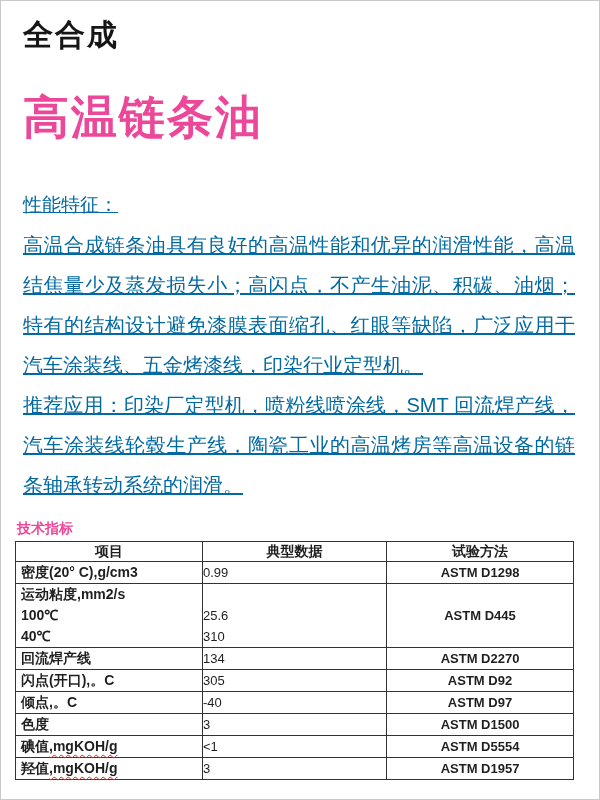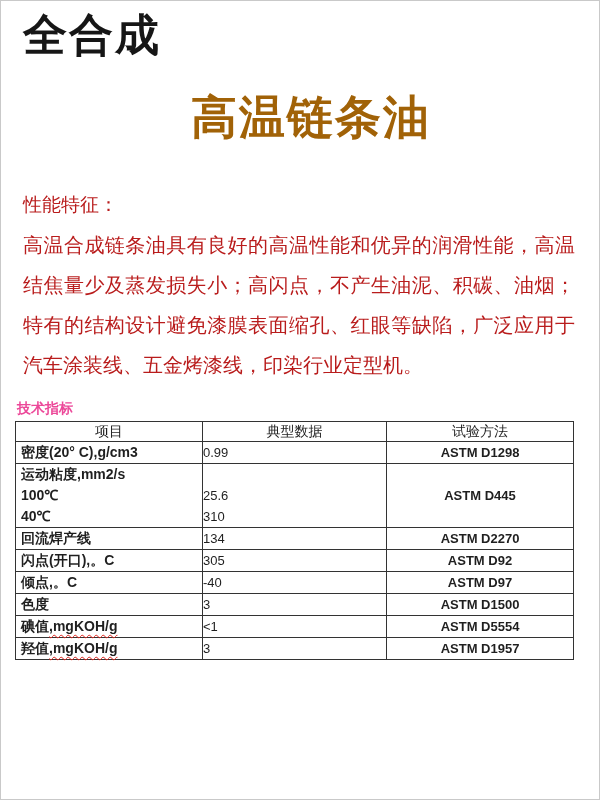--- a/index.html
+++ b/index.html
@@ -7,35 +7,36 @@
   .page {
     width: 600px; height: 800px;
     background: #ffffff;
     border: 1px solid #c9c9c9;
     overflow: hidden;
     font-family: "Liberation Sans", sans-serif;
     color: #3a3a3a;
   }
   .title-black {
     margin: 8px 0 0 22px;
-    font-size: 44px; line-height: 52px;
+    font-size: 30px; line-height: 52px;
     font-weight: 800; color: #161616;
     letter-spacing: 2px;
   }
   .title-red {
     margin: 30px 0 0 22px;
     font-size: 46px; line-height: 52px;
     font-weight: 800;
     letter-spacing: 2px;
   }
   .body-block {
     margin: 42px 24px 0 22px;
     font-size: 20px; line-height: 40px;
-    color: #b91c1c;
+    color: #0369a1;
     text-align: justify;
+    text-decoration: underline;
   }
   .body-block p { margin: 0; }
   .section-heading { font-size: 19px; }
   .table-title {
     margin: 14px 0 0 16px;
     font-size: 14px; line-height: 18px;
     font-weight: bold; color: #ec4899;
   }
   table.spec {
     margin: 4px 0 0 14px;
@@ -44,21 +45,21 @@
     table-layout: fixed;
   }
   table.spec th, table.spec td {
     border: 1px solid #333333;
     font-family: "Liberation Sans", sans-serif;
     color: #1f1f1f;
     vertical-align: middle;
   }
   table.spec th {
     height: 20px;
-    font-size: 14px; font-weight: normal; text-align: center;
+    font-size: 14px; font-weight: bold; text-align: center;
   }
   col.c1 { width: 187px; }
   col.c2 { width: 184px; }
   col.c3 { width: 187px; }
   td.item {
     height: 20px;
     font-size: 14px; font-weight: bold;
     text-align: left; padding-left: 5px;
     white-space: pre-line; line-height: 21px;
   }
@@ -76,25 +77,26 @@
     text-decoration-thickness: 1px;
     text-underline-offset: 3px;
   }
 </style>
 </head>
 <body>
 
 <div class="page">
 
   <h1 class="title-black">全合成</h1>
-  <h1 class="title-red accent" style="color: #a16207; text-align: center;">高温链条油</h1>
+  <h1 class="title-red accent" style="color: #ec4899;">高温链条油</h1>
 
   <div class="body-block">
     <p class="section-heading">性能特征：</p>
     <p>高温合成链条油具有良好的高温性能和优异的润滑性能，高温结焦量少及蒸发损失小；高闪点，不产生油泥、积碳、油烟；特有的结构设计避免漆膜表面缩孔、红眼等缺陷，广泛应用于汽车涂装线、五金烤漆线，印染行业定型机。</p>
+    <p>推荐应用：印染厂定型机，喷粉线喷涂线，SMT 回流焊产线，汽车涂装线轮毂生产线，陶瓷工业的高温烤房等高温设备的链条轴承转动系统的润滑。</p>
   </div>
 
   <div class="table-title">技术指标</div>
 
   <table class="spec">
     <colgroup>
         <col class="c1">
         <col class="c2">
         <col class="c3">
       </colgroup>

